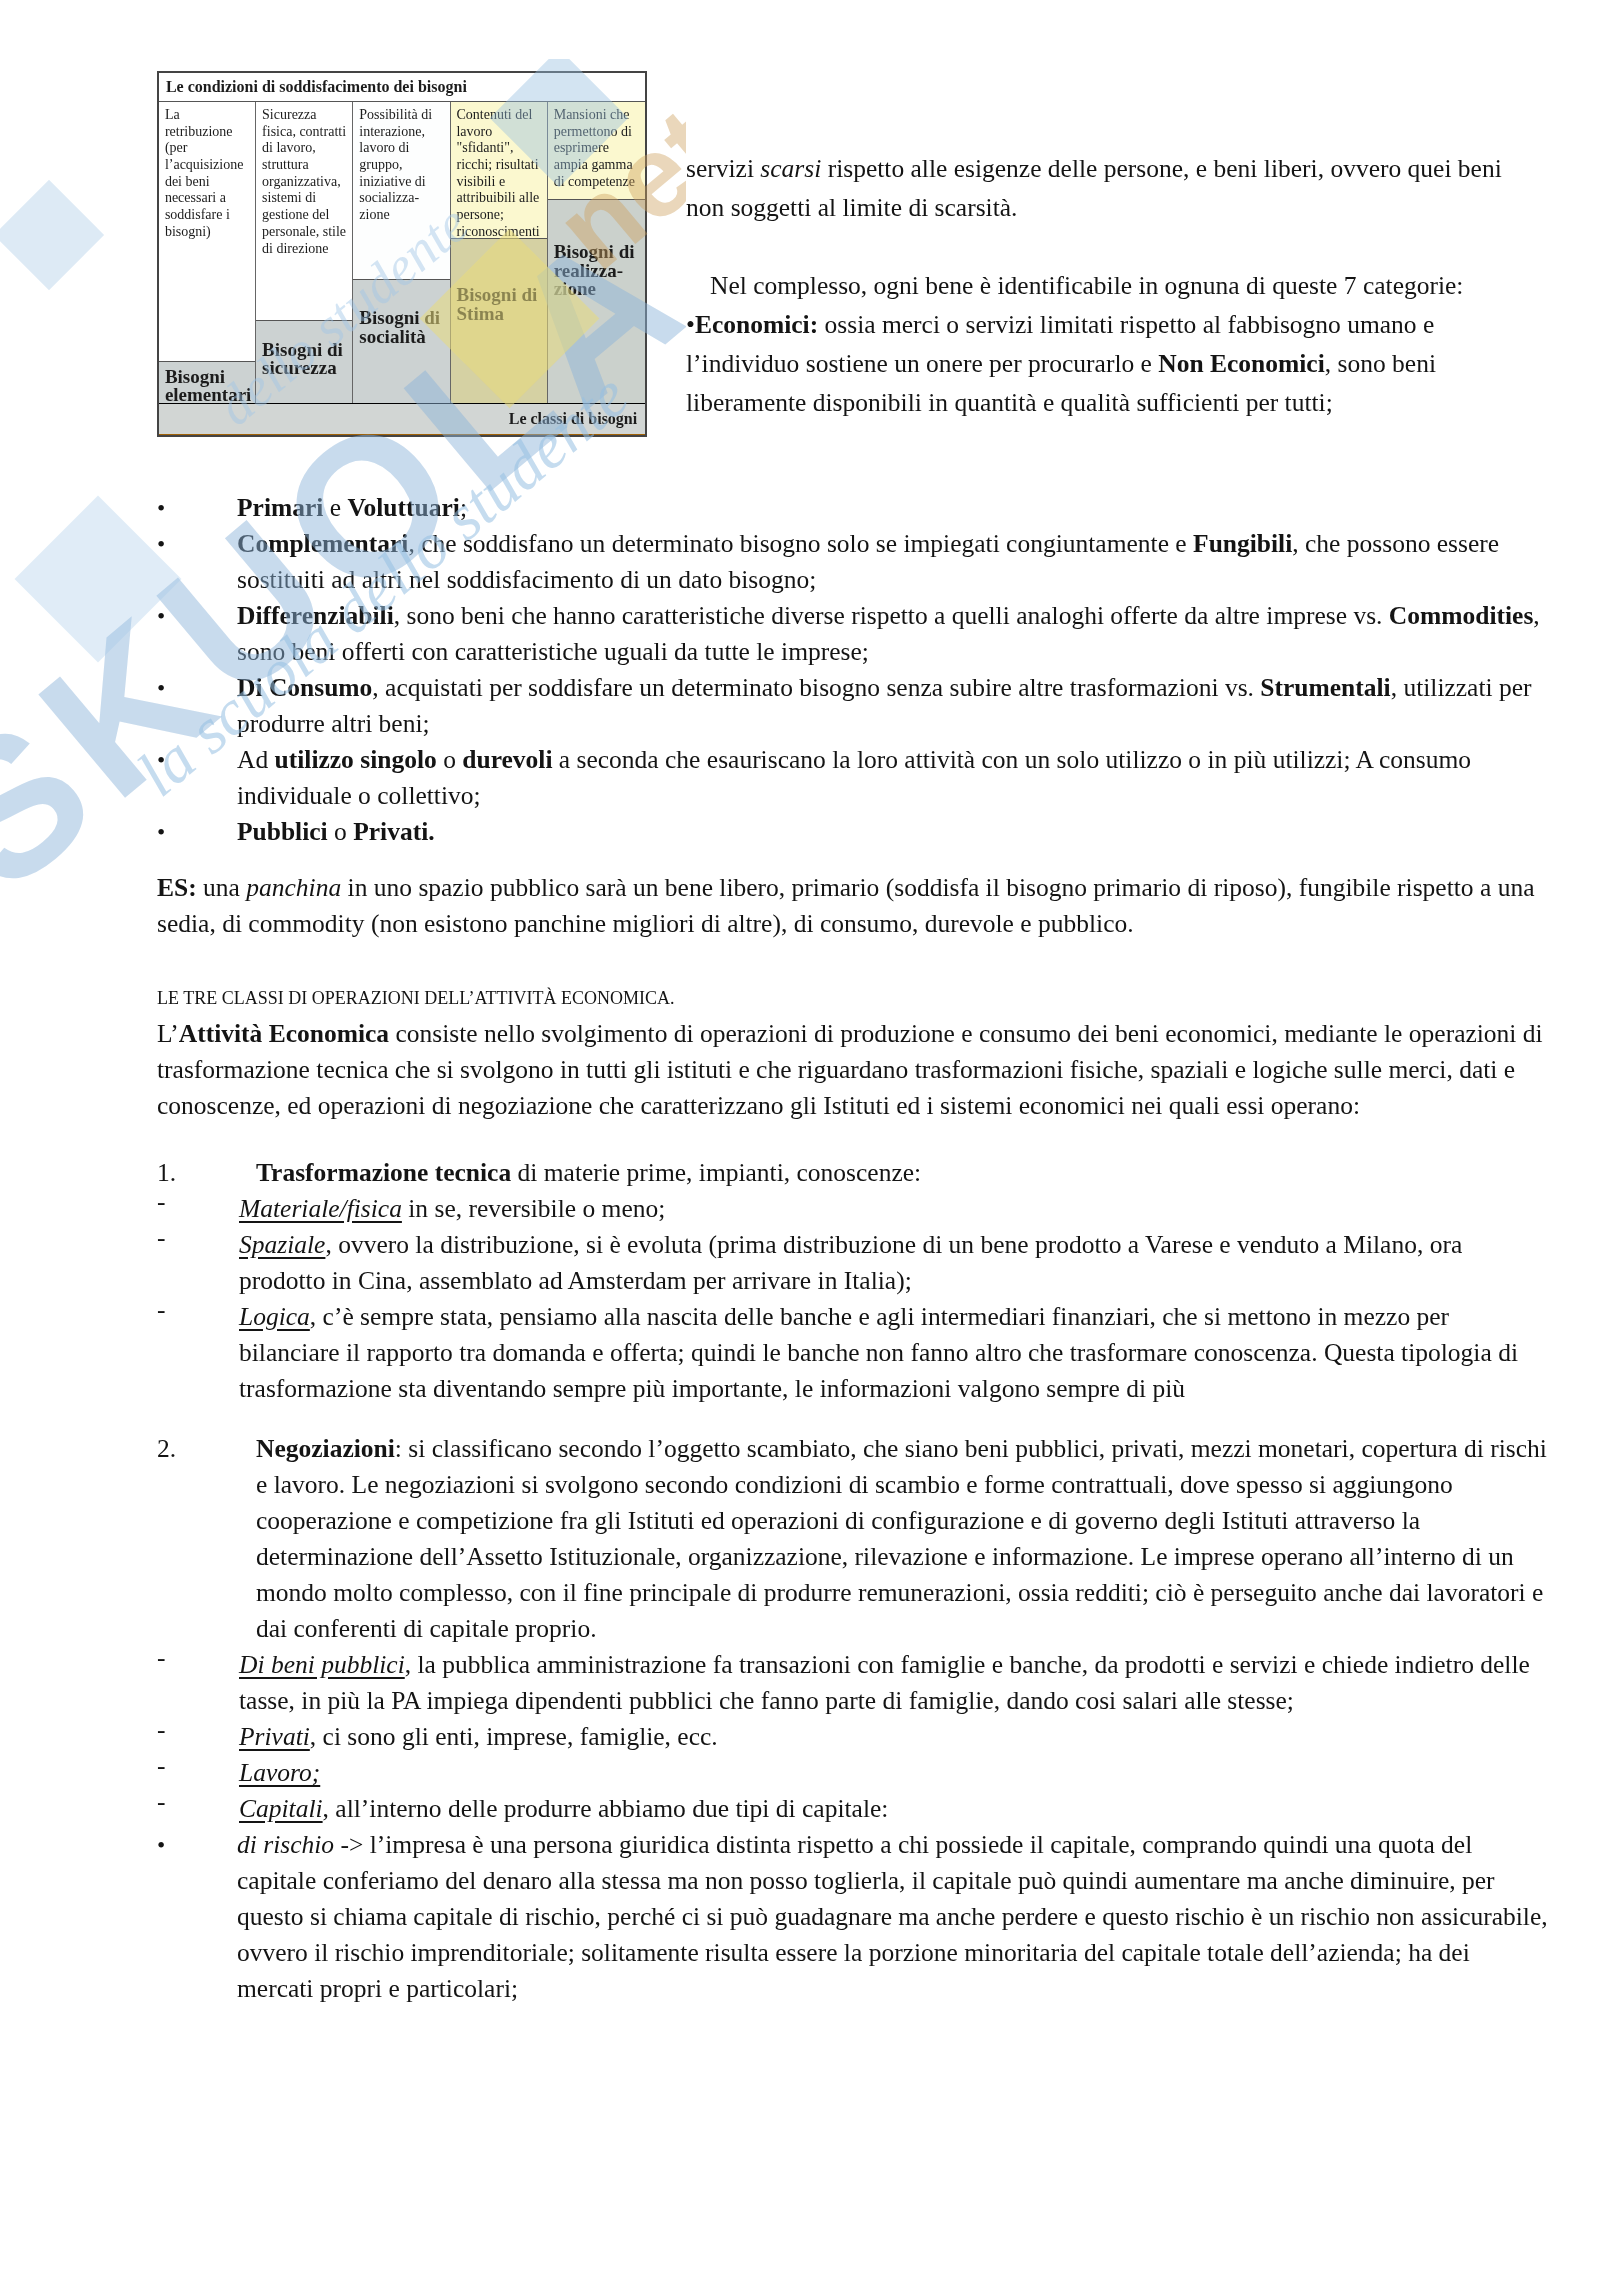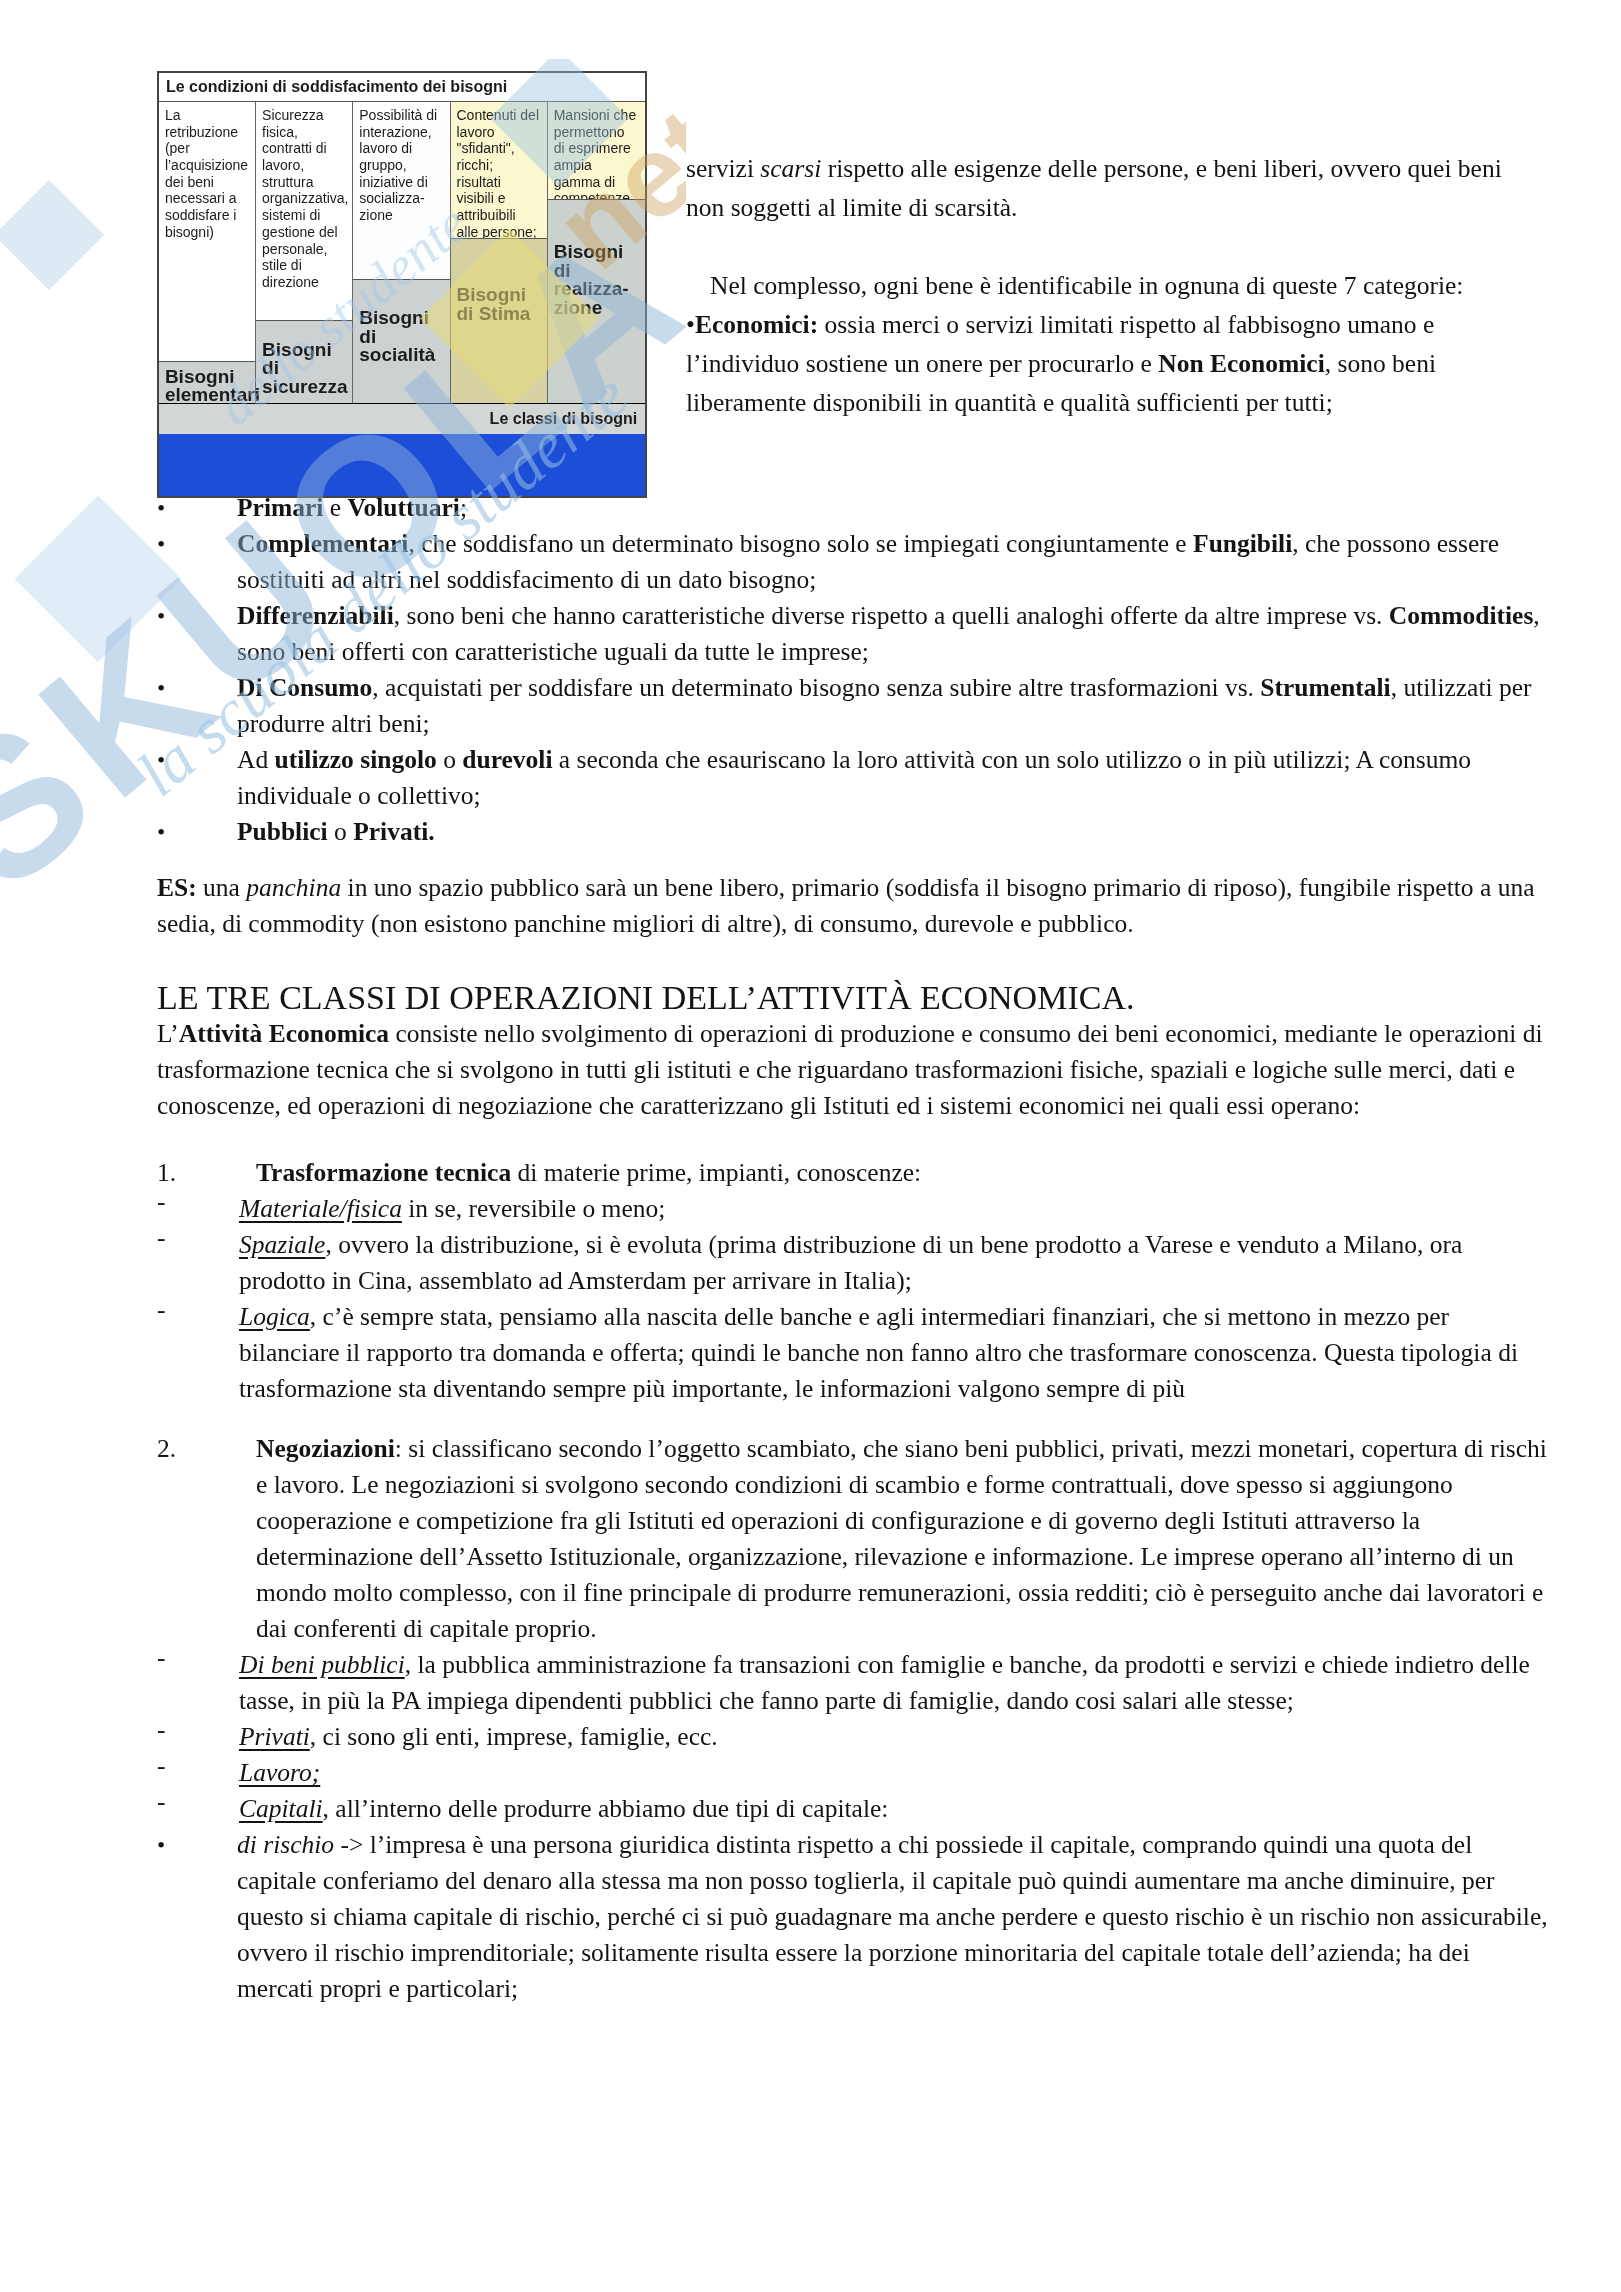--- a/index.html
+++ b/index.html
@@ -18,41 +18,41 @@
             font-size:55px;color:rgba(160,198,230,0.45);transform:rotate(-40deg);}
   .wm-net{left:573px;top:118px;font-family:"Liberation Sans",sans-serif;font-weight:bold;
             font-size:116px;color:rgba(206,160,92,0.42);transform:rotate(-40deg);}
   .wm-diamond{position:absolute;transform:rotate(45deg);}
   .wm-d1{left:446px;top:196px;width:127px;height:127px;background:rgba(232,219,123,0.55);}
   .wm-d2{left:510px;top:9.8px;width:98px;height:98px;background:rgba(150,190,225,0.42);}
   .wm-d3{left:9.8px;top:137px;width:78px;height:78px;background:rgba(150,190,225,0.32);}
   .wm-d4{left:39px;top:461px;width:118px;height:118px;background:rgba(160,198,230,0.33);}
 
   
-  .fig{position:absolute;left:157px;top:71px;width:490px;height:427px;z-index:1;
-       border:2px solid #444;background:#1d4ed8;font-family:Liberation Sans, sans-serif;
+  .fig{position:absolute;left:157px;top:71px;width:490px;height:366px;z-index:1;
+       border:2px solid #444;background:#a16207;font-family:Liberation Serif, serif;
        box-sizing:border-box;color:#1c1c1c;}
   .fig-title{height:29px;box-sizing:border-box;border-bottom:1px solid #555;background:#fff;
        font-weight:bold;font-size:16px;padding:4.9px 6.9px;}
   .fig-grid{position:relative;height:301px;}
   .fig-col{position:absolute;top:0;bottom:0;width:20%;box-sizing:border-box;border-right:1px solid #666;}
   .fig-col:last-child{border-right:none;}
   .fig-top{position:absolute;inset:0;padding:4.9px 5.9px;font-size:14px;line-height:16.7px;box-sizing:border-box;}
   .fig-need{position:absolute;left:0;right:0;bottom:0;border-top:1px solid #555;box-sizing:border-box;
        font-weight:bold;font-size:19px;line-height:18.6px;padding:5.9px 5.9px;}
   .fig-footer{height:31px;box-sizing:border-box;border-top:1px solid #000000;background:#d2d6d4;
        font-weight:bold;font-size:16px;padding:5.9px 7.8px;text-align:right;}
 
   
   .aside-col{position:absolute;left:686px;top:149px;width:843px;z-index:2;
        font-size:25.5px;line-height:39px;}
   .main-col{position:absolute;left:157px;top:490px;width:1394px;z-index:2;
        font-size:25.5px;line-height:36px;}
   .blk{margin:0;}
-  .heading{font-size:34px;}
+  .heading{font-size:18px;}
   .li{display:flex;align-items:flex-start;}
   .marker{flex:0 0 auto;text-align:left;}
   .bullet-m{width:32px;font-size:23.5px;}
   .dash-m{width:34px;position:relative;top:-6.9px;}
   .num-m{width:51px;}
   .txt{flex:1 1 auto;margin-left:48px;}
   .b{font-weight:bold;}
   .i{font-style:italic;}
   .u{text-decoration:underline;text-underline-offset:3.9px;}
 </style>

